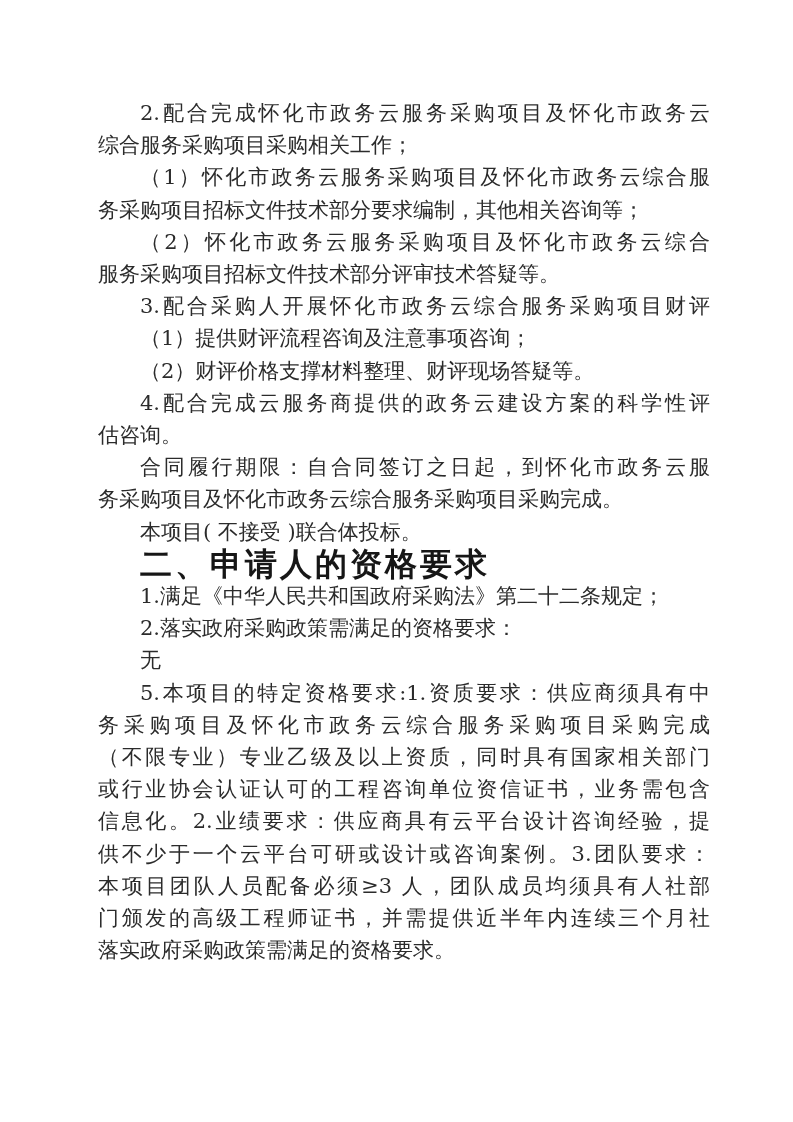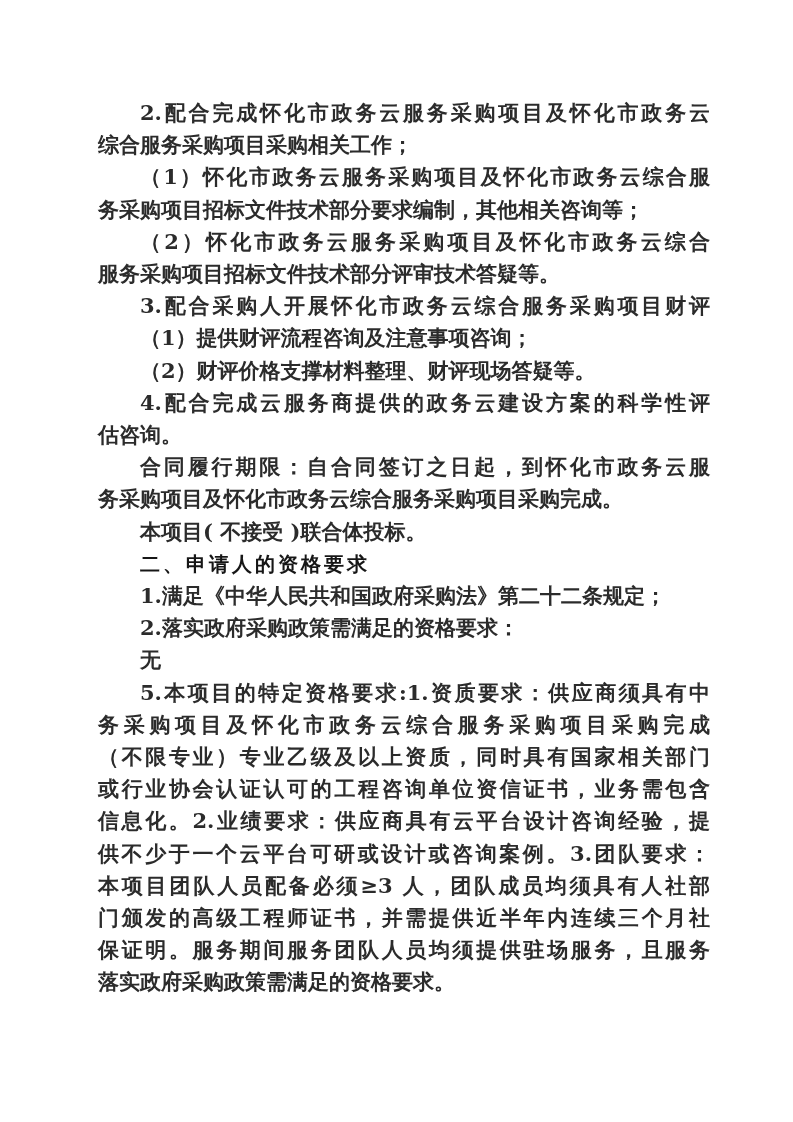--- a/index.html
+++ b/index.html
@@ -20,33 +20,32 @@
     left: 98px;
     top: 97px;
     width: 612px;
     font-family: "DejaVu Serif", "Liberation Serif", serif;
     font-size: 21px;
     line-height: 32.2px;
     color: var(--text-color, #2b2b2b);
   }
   .line {
     min-height: 32.2px;
-    font-weight: bold;
   }
   .indent {
     text-indent: 42px;
   }
   .stretch {
     text-align: justify;
     text-align-last: justify;
   }
   .heading {
     font-family: "DejaVu Sans", "Liberation Sans", sans-serif;
     font-weight: 700;
-    font-size: 20px;
+    font-size: 32px;
     letter-spacing: 3px;
     color: var(--heading-color, #161616);
   }
 </style>
 </head>
 <body>
 
 <div class="page">
   <div class="content" id="document-content">
       <div class="line body indent stretch">2.配合完成怀化市政务云服务采购项目及怀化市政务云</div>
@@ -68,16 +67,15 @@
       <div class="line body indent">2.落实政府采购政策需满足的资格要求：</div>
       <div class="line body indent">无</div>
       <div class="line body indent stretch">5.本项目的特定资格要求:1.资质要求：供应商须具有中</div>
       <div class="line body stretch">务采购项目及怀化市政务云综合服务采购项目采购完成</div>
       <div class="line body stretch">（不限专业）专业乙级及以上资质，同时具有国家相关部门</div>
       <div class="line body stretch">或行业协会认证认可的工程咨询单位资信证书，业务需包含</div>
       <div class="line body stretch">信息化。2.业绩要求：供应商具有云平台设计咨询经验，提</div>
       <div class="line body stretch">供不少于一个云平台可研或设计或咨询案例。3.团队要求：</div>
       <div class="line body stretch">本项目团队人员配备必须≥3 人，团队成员均须具有人社部</div>
       <div class="line body stretch">门颁发的高级工程师证书，并需提供近半年内连续三个月社</div>
-      <div class="line body stretch">保证明。服务期间服务团队人员均须提供驻场服务，且服务</div>
       <div class="line body">落实政府采购政策需满足的资格要求。</div>
     </div>
 </div>
 
 </body></html>

